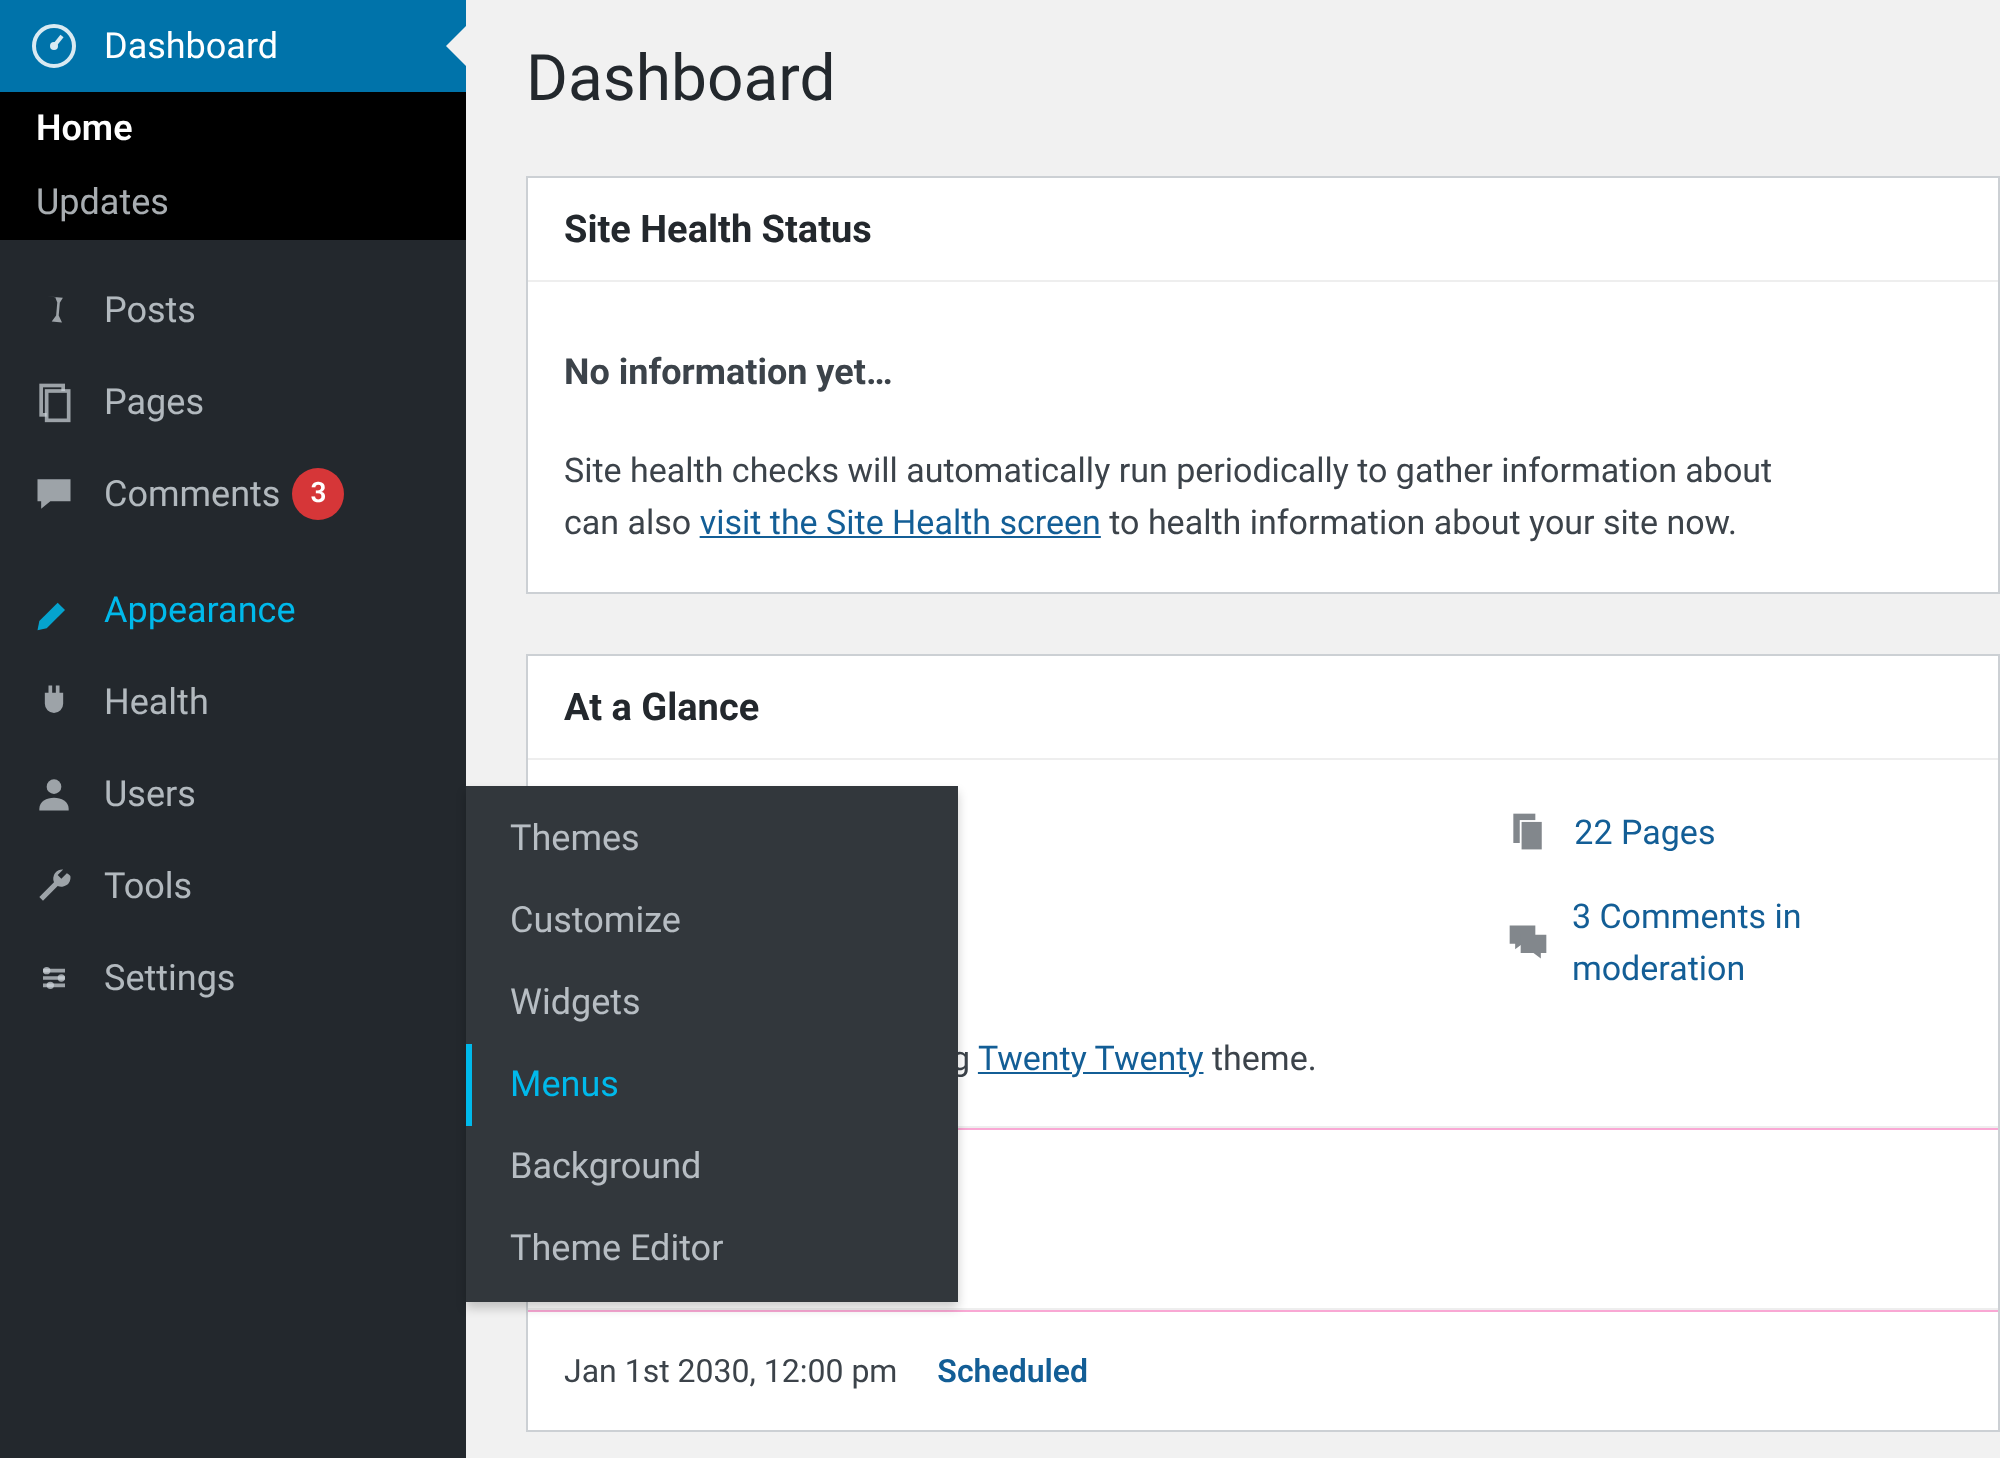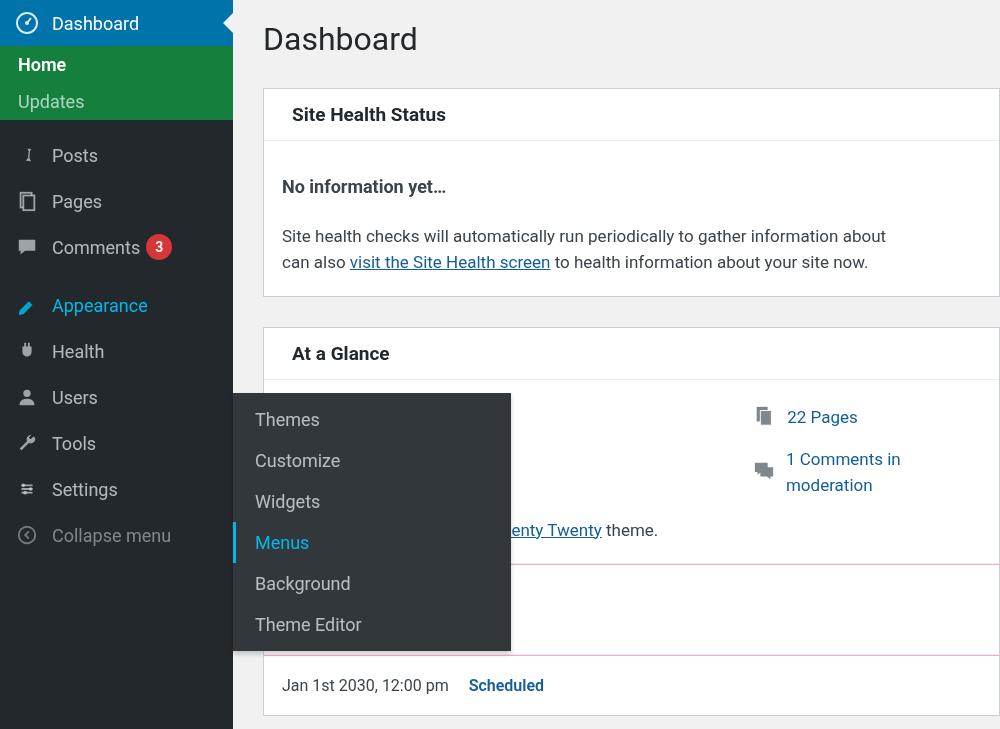--- a/index.html
+++ b/index.html
@@ -1,34 +1,34 @@
 <!DOCTYPE html>
 <html><head>
 <meta charset="utf-8">
 <style>
 * { margin: 0; padding: 0; box-sizing: border-box; font-family: -apple-system, BlinkMacSystemFont, "Segoe UI", Roboto, sans-serif; }
 body { background: #f1f1f1; display: flex; width: 1000px; height: 729px; overflow: hidden; }
 .sidebar { width: 233px; background: #23282d; color: #eee; position: relative; }
 .sidebar-item { display: flex; align-items: center; padding: 10px 14px; font-size: 18px; color: rgba(240,246,252,.7); cursor: pointer; position: relative; }
 .sidebar-item.active { background: #0073aa; color: #fff; }
 .sidebar-item.active::after { content: ""; position: absolute; right: 0; top: 50%; transform: translateY(-50%); border: 10px solid transparent; border-right-color: #f1f1f1; }
-.sidebar-item.sub { padding: 8px 14px 8px 18px; font-size: 18px; background: #15803d; color: rgba(240,246,252,.7); }
+.sidebar-item.sub { padding: 8px 14px 8px 18px; font-size: 18px; background: #000000; color: rgba(240,246,252,.7); }
 .sidebar-item.sub.active-sub { color: #fff; font-weight: 600; }
 .sidebar-item .icon { width: 26px; height: 26px; margin-right: 12px; display: inline-flex; align-items: center; justify-content: center; opacity: .85; }
 .sidebar-item.highlight { color: #00b9eb; }
 .sidebar-item.highlight .icon { color: #00b9eb; }
 .sidebar-sep { height: 12px; background: #23282d; }
 .badge { display: inline-flex; align-items: center; justify-content: center; width: 26px; height: 26px; border-radius: 50%; background: #d63638; color: #fff; font-size: 14px; margin-left: 6px; font-weight: 600; }
-.submenu { position: absolute; left: 233px; top: 393px; width: 278px; background: #32373c; padding: 6px 0; box-shadow: 0 3px 5px rgba(0,0,0,.2); }
+.submenu { position: absolute; left: 233px; top: 393px; width: 246px; background: #32373c; padding: 6px 0; box-shadow: 0 3px 5px rgba(0,0,0,.2); }
 .submenu-item { padding: 10px 22px; font-size: 18px; color: rgba(240,246,252,.7); cursor: pointer; }
 .submenu-item.selected { color: #00b9eb; border-left: 3px solid #00b9eb; padding-left: 19px; }
 .main { flex: 1; padding: 20px 0 0 30px; }
 .page-title { font-size: 32px; font-weight: 400; color: #23282d; margin-bottom: 30px; }
 .widget { background: #fff; border: 1px solid #ccd0d4; margin-bottom: 30px; }
-.widget-header { padding: 14px 28px; border-bottom: 1px solid #eee; }
+.widget-header { padding: 14px 18px; border-bottom: 1px solid #eee; }
 .widget-title { font-size: 19px; font-weight: 700; color: #23282d; }
 .widget-body { padding: 18px 18px 20px; font-size: 17px; color: #3c434a; line-height: 1.55; }
 .widget-body .centered { text-align: left; font-weight: 700; color: #3c434a; margin: 14px 0 22px; font-size: 18px; }
 a.link { color: #135e96; text-decoration: underline; }
 .glance-row { display: flex; gap: 110px; margin: 6px 0 18px; }
 .glance-col { display: flex; flex-direction: column; gap: 16px; }
 .glance-item { display: flex; align-items: center; gap: 10px; color: #135e96; font-size: 17px; }
 .glance-item .gicon { width: 24px; height: 24px; color: #82878c; }
 .widget-foot { border-top: 1px solid #f9a8d4; padding: 20px 18px; font-size: 16px; color: #3c434a; }
 .widget-foot .sched { color: #135e96; margin-left: 16px; font-weight: 600; }
@@ -120,29 +120,20 @@
     <span class="icon">
         <svg width="22" height="22" viewBox="0 0 24 24" fill="currentColor">
           <path d="M6 8h12M6 12h12M6 16h12" stroke="currentColor" stroke-width="2"></path>
           <circle cx="8" cy="8" r="2"></circle>
           <circle cx="16" cy="12" r="2"></circle>
           <circle cx="10" cy="16" r="2"></circle>
         </svg>
       </span>
     <span>Settings</span>
   </div>
-  <div class="sidebar-item" style="color:#82878c">
-    <span class="icon">
-        <svg width="22" height="22" viewBox="0 0 24 24" fill="none" stroke="currentColor" stroke-width="2">
-          <circle cx="12" cy="12" r="9"></circle>
-          <path d="M14 8l-4 4 4 4"></path>
-        </svg>
-      </span>
-    <span>Collapse menu</span>
-  </div>
 
   <div class="submenu">
     <div class="submenu-item">Themes</div>
     <div class="submenu-item">Customize</div>
     <div class="submenu-item">Widgets</div>
     <div class="submenu-item selected">Menus</div>
     <div class="submenu-item">Background</div>
     <div class="submenu-item">Theme Editor</div>
   </div>
 </div>
@@ -180,21 +171,21 @@
               </span>
             <span>22 Pages</span>
           </div>
           <div class="glance-item">
             <span class="gicon">
                 <svg width="22" height="22" viewBox="0 0 24 24" fill="currentColor">
                   <path d="M2 3h14v10H9l-4 3v-3H2z"></path>
                   <path d="M8 8h14v10h-3v3l-4-3H8z" fill="#82878c"></path>
                 </svg>
               </span>
-            <span>1 Comments in moderation</span>
+            <span>3 Comments in moderation</span>
           </div>
         </div>
       </div>
       <div style="padding-left:180px">
         <span>ing </span><a class="link">Twenty Twenty</a><span> theme.</span>
       </div>
     </div>
     <div class="hr"></div>
     <div class="widget-foot" style="height:90px"></div>
     <div class="hr"></div>

